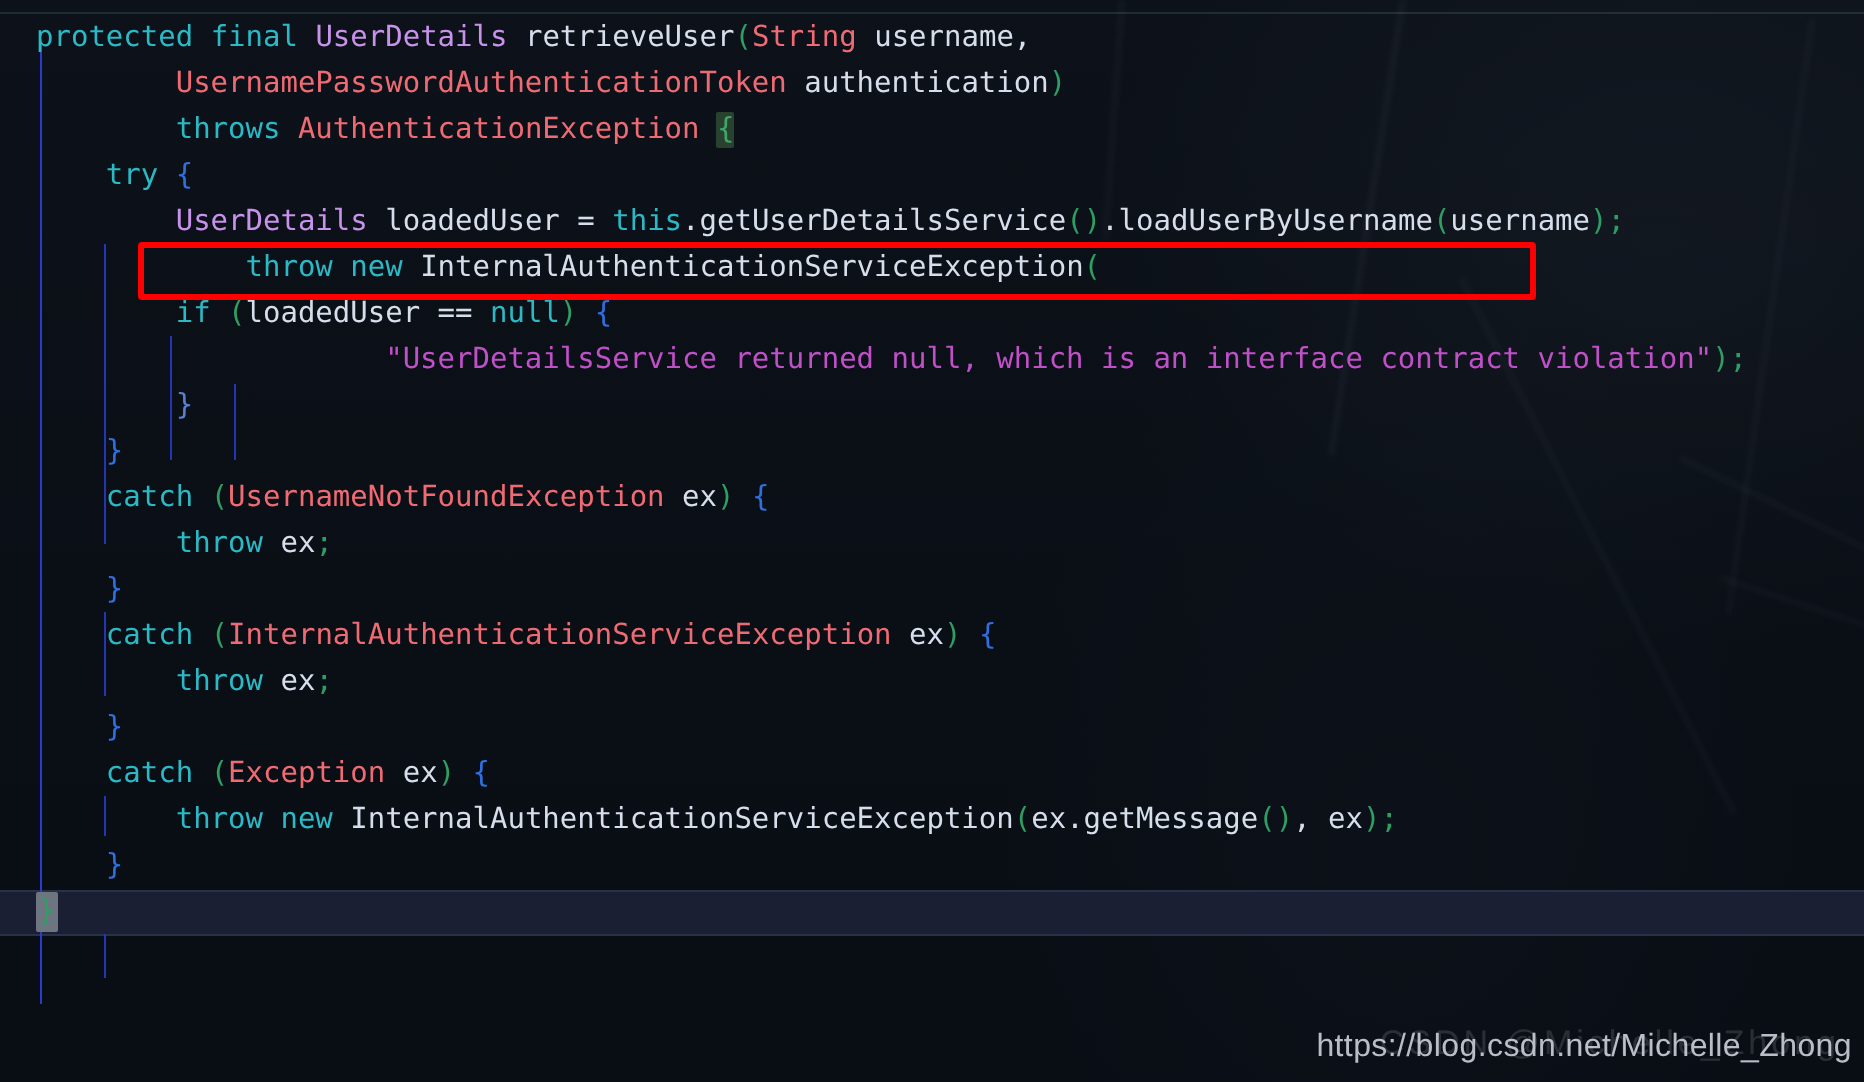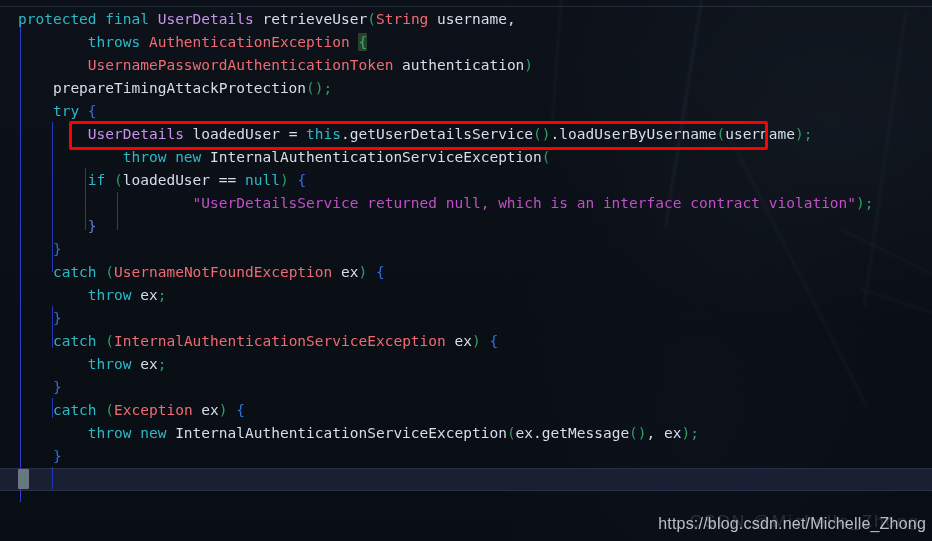--- a/index.html
+++ b/index.html
@@ -189,23 +189,22 @@
     <div class="guide g-blue" style="left:20px;  top:22px;  height:480px;"></div>
     <div class="guide g-blue-d" style="left:52px;  top:122px; height:150px;"></div>
     <div class="guide g-blue-d" style="left:52px;  top:306px; height:42px;"></div>
     <div class="guide g-blue-d" style="left:52px;  top:398px; height:20px;"></div>
     <div class="guide g-blue-d" style="left:52px;  top:467px; height:22px;"></div>
     <div class="guide g-blue-d" style="left:85px;  top:168px; height:62px;"></div>
     <div class="guide g-blue-d" style="left:117px; top:192px; height:38px;"></div>
 
     <div class="code">
         <div class="line"><span class="txt"><span class="kw">protected </span><span class="kw">final </span><span class="type">UserDetails</span><span class="plain"> retrieveUser</span><span class="paren">(</span><span class="cls">String</span><span class="plain"> username,</span></span></div>
+        <div class="line"><span class="txt"><span class="cls">        UsernamePasswordAuthenticationToken</span><span class="plain"> authentication</span><span class="paren">)</span></span></div>
         <div class="line"><span class="txt"><span class="kw">        throws </span><span class="cls">AuthenticationException</span><span class="plain"> </span><span class="bmatch">{</span></span></div>
-        <div class="line"><span class="txt"><span class="cls">        UsernamePasswordAuthenticationToken</span><span class="plain"> authentication</span><span class="paren">)</span></span></div>
-        <div class="line"><span class="txt"><span class="plain">    prepareTimingAttackProtection</span><span class="paren">();</span></span></div>
         <div class="line"><span class="txt"><span class="kw">    try </span><span class="brace">{</span></span></div>
         <div class="line"><span class="txt"><span class="type">        UserDetails</span><span class="plain"> loadedUser </span><span class="op">= </span><span class="kw">this</span><span class="plain">.getUserDetailsService</span><span class="paren">()</span><span class="plain">.loadUserByUsername</span><span class="paren">(</span><span class="plain">username</span><span class="paren">);</span></span></div>
         <div class="line"><span class="txt"><span class="kw">            throw </span><span class="kw">new </span><span class="plain">InternalAuthenticationServiceException</span><span class="paren">(</span></span></div>
         <div class="line"><span class="txt"><span class="kw">        if </span><span class="paren">(</span><span class="plain">loadedUser </span><span class="op">== </span><span class="kw">null</span><span class="paren">)</span><span class="plain"> </span><span class="brace">{</span></span></div>
         <div class="line"><span class="txt"><span class="str">                    "UserDetailsService returned null, which is an interface contract violation"</span><span class="paren">)</span><span class="paren">;</span></span></div>
         <div class="line"><span class="txt"><span class="brace2">        }</span></span></div>
         <div class="line"><span class="txt"><span class="brace">    }</span></span></div>
         <div class="line"><span class="txt"><span class="kw">    catch </span><span class="paren">(</span><span class="cls">UsernameNotFoundException</span><span class="plain"> ex</span><span class="paren">)</span><span class="plain"> </span><span class="brace">{</span></span></div>
         <div class="line"><span class="txt"><span class="kw">        throw </span><span class="plain">ex</span><span class="paren">;</span></span></div>
         <div class="line"><span class="txt"><span class="brace">    }</span></span></div>

